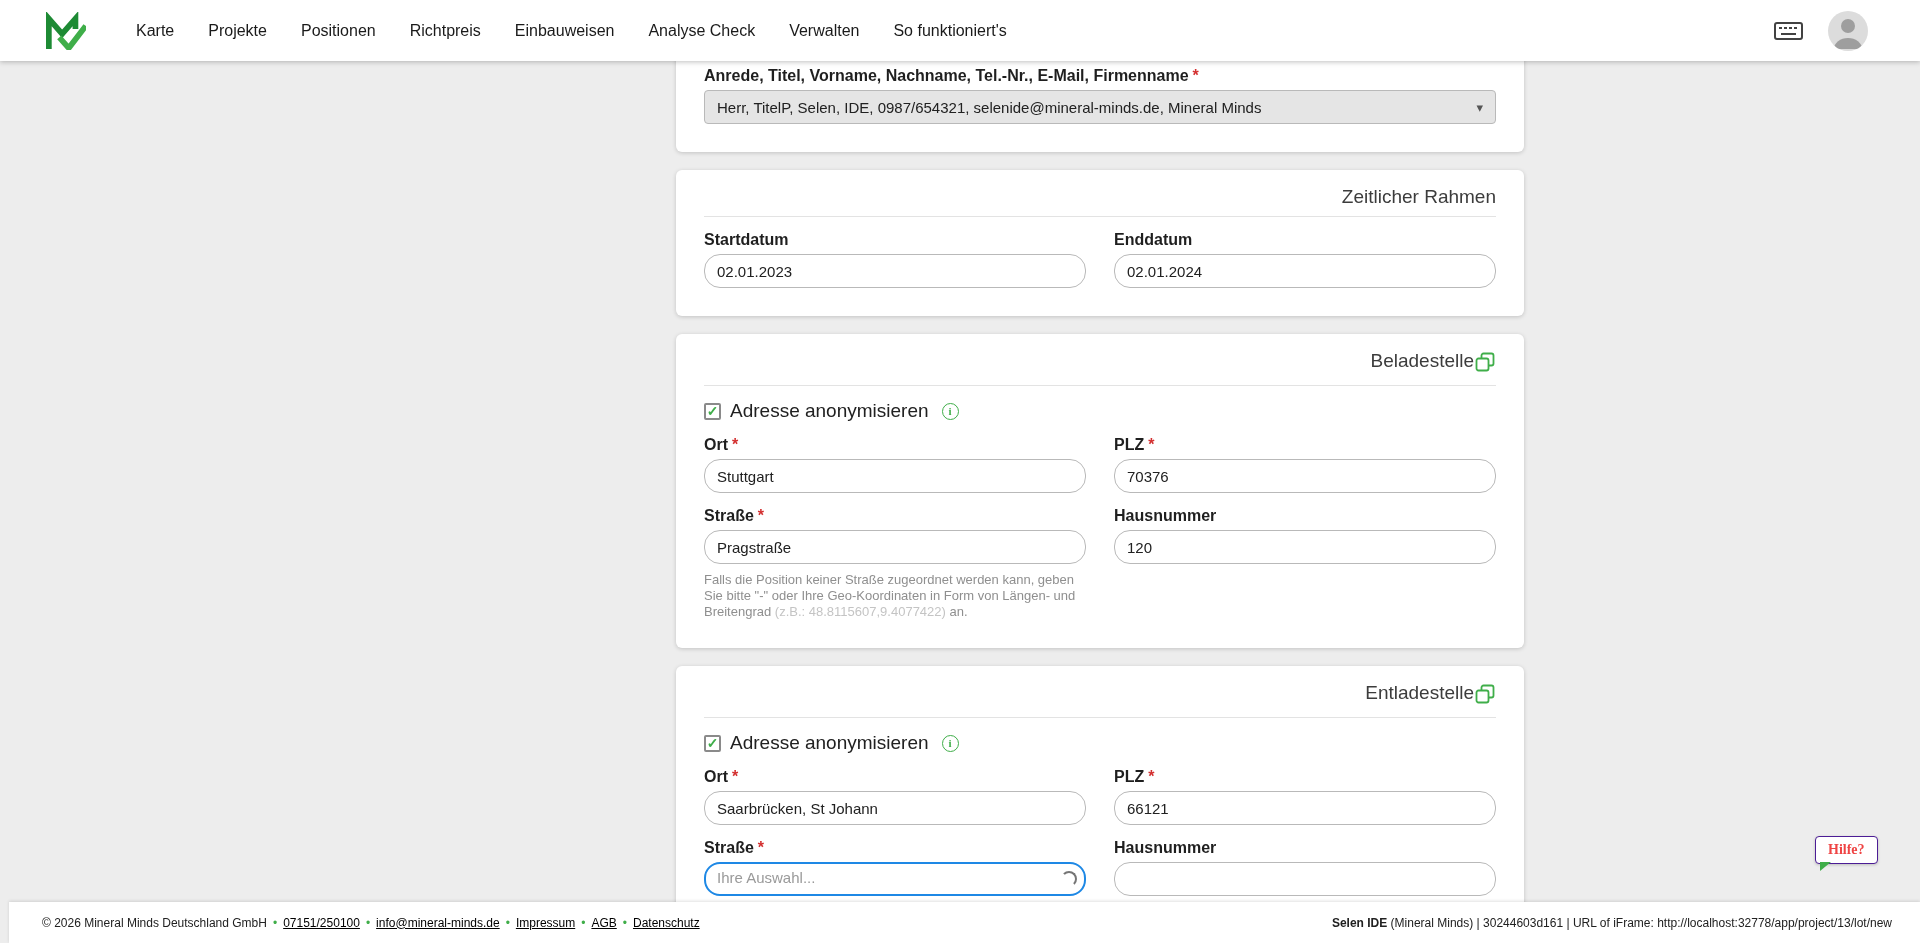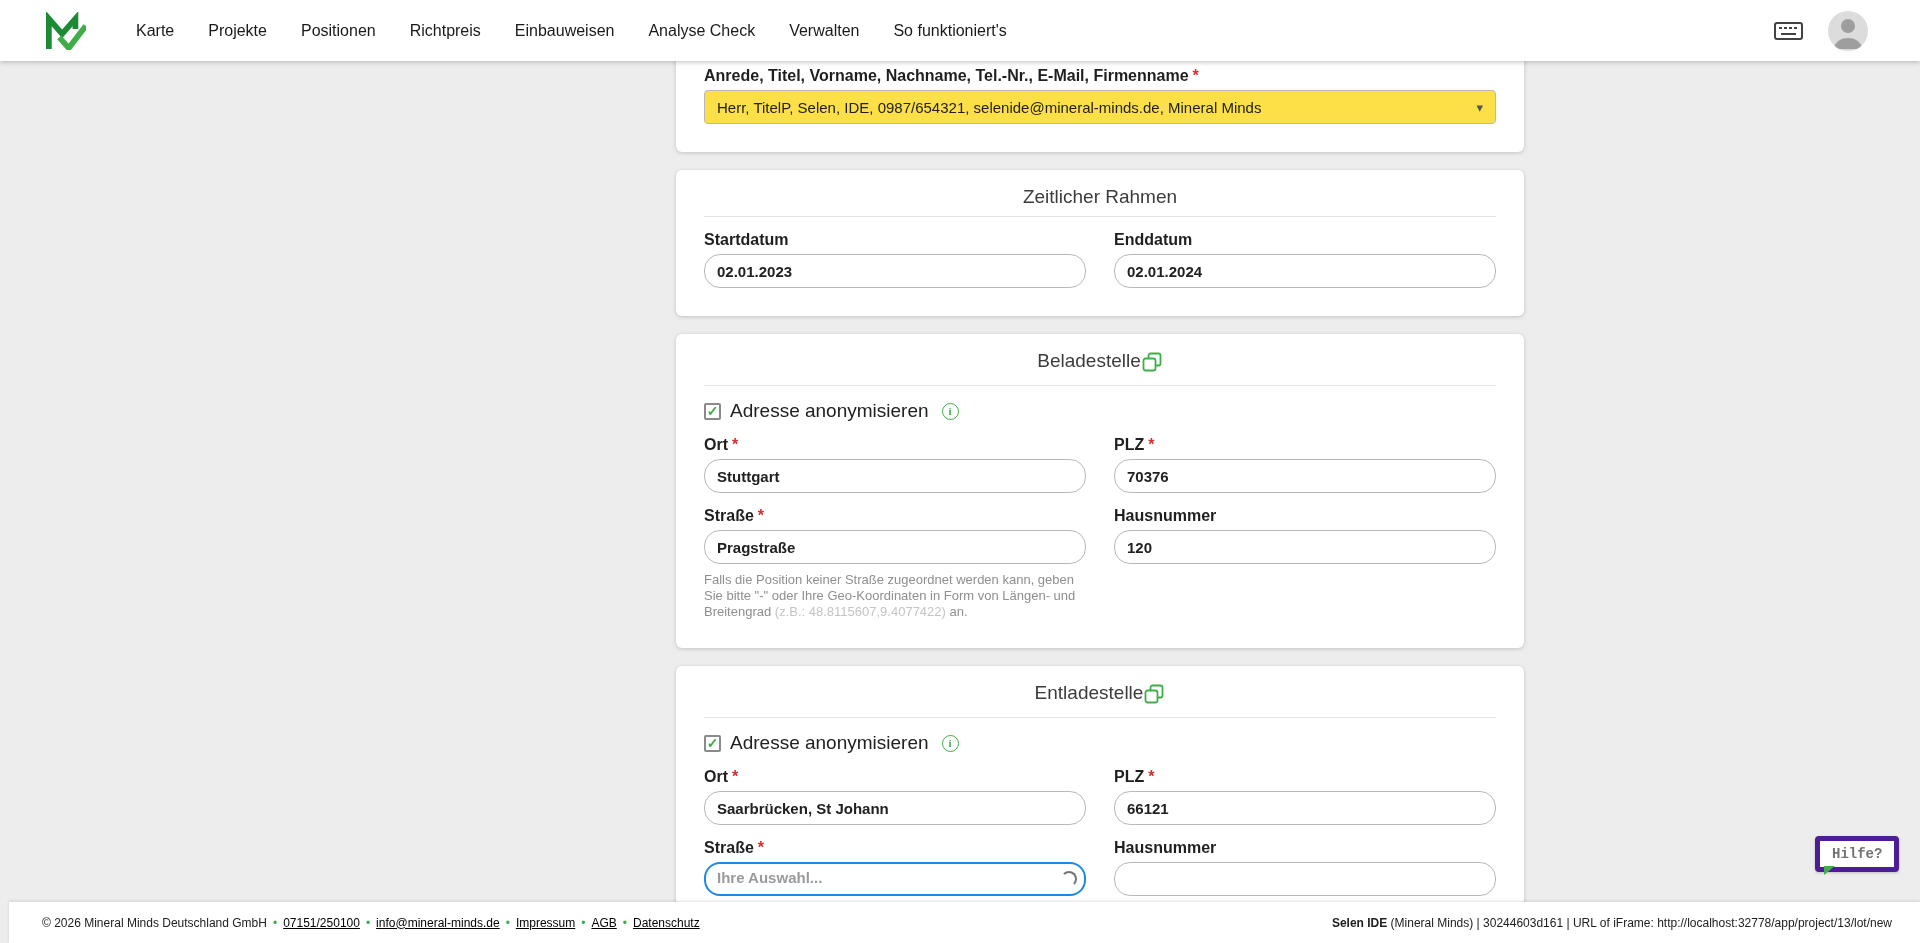--- a/index.html
+++ b/index.html
@@ -27,38 +27,38 @@
   
   .main { position:absolute; top:61px; left:0; right:0; bottom:41px; overflow:hidden; }
   .form-col { position:absolute; top:-18px; left:676px; width:848px; display:flex; flex-direction:column; gap:18px; }
 
   .card {
     background:#fff; border-radius:6px; box-shadow:0 1px 4px rgba(0,0,0,.18);
     padding:16px 28px 28px;
   }
   .card-contact { padding:24px 28px 28px; }
 
-  .card-title-row { display:flex; align-items:flex-start; justify-content:center; }
+  .card-title-row { display:flex; align-items:flex-start; justify-content:flex-end; }
   .card-title { margin:0; font-size:19px; font-weight:400; color:#3c3c3c; line-height:22px; }
   .dup-icon { cursor:pointer; margin-top:1px; }
   .rule { border:none; border-top:1px solid #e3e3e3; margin:8px 0 14px; }
 
   .flabel { display:block; font-size:16px; font-weight:700; color:#1f1f1f; line-height:17px; margin-bottom:6px; }
   .req { color:#d32f2f; margin-left:4px; font-weight:700; }
 
   .tinput {
     width:100%; height:34px; border:1px solid #b9b9b9; border-radius:16px;
     padding:0 12px; font-size:15px; color:#212121; background:#fff;
-    font-family:"Liberation Sans", sans-serif; outline:none;font-weight:bold;
+    font-family:"Liberation Sans", sans-serif; outline:none;
   }
   .tinput::placeholder { color:#9a9a9a; }
   .tinput.focused { border:2px solid #1e88e5; padding:0 28px 4px 11px; }
 
   .select {
-    width:100%; height:34px; border:1px solid #b9b9b9; border-radius:4px; background:#fde047;
+    width:100%; height:34px; border:1px solid #b9b9b9; border-radius:4px; background:#e5e5e5;
     display:flex; align-items:center; justify-content:space-between; padding:8px 12px; cursor:pointer;
   }
   .select-value { font-size:15px; color:#212121; white-space:nowrap; overflow:hidden; text-overflow:ellipsis; }
   .caret { font-size:13px; color:#555; margin-left:10px; }
 
   .grid { display:grid; grid-template-columns:1fr 1fr; column-gap:28px; }
   .grid + .grid { margin-top:14px; }
 
   .check-row { display:flex; align-items:center; gap:9px; margin-bottom:14px; }
   .checkbox {
@@ -80,23 +80,23 @@
   .spinner {
     position:absolute; right:9px; top:50%; margin-top:-8px; width:16px; height:16px; border-radius:50%;
     border:2px solid transparent; border-top-color:#757575; border-right-color:#757575;
     animation:spin 1s linear infinite;
   }
   @keyframes spin { to { transform:rotate(360deg); } }
 
   
   .help-btn {
     position:absolute; left:1815px; top:836px; z-index:30;
-    background:#fff; border:5px solid #4c1d95; border-radius:4px; box-shadow:0 1px 3px rgba(0,0,0,.2);
-    padding:5px 12px; font-size:14px; font-weight:700; color:#737373; cursor:pointer;
-    font-family:Liberation Mono, monospace;
+    background:#fff; border:1px solid #4c1d95; border-radius:4px; box-shadow:0 1px 3px rgba(0,0,0,.2);
+    padding:5px 12px; font-size:14px; font-weight:700; color:#ef4444; cursor:pointer;
+    font-family:Liberation Serif, serif;
   }
   .help-btn::after {
     content:""; position:absolute; left:4px; bottom:-8px; width:0; height:0;
     border-top:9px solid #3fae49; border-right:11px solid transparent;
   }
 
   
   .footer {
     position:absolute; left:9px; right:0; bottom:0; height:41px; background:#fff;
     box-shadow:0 -1px 3px rgba(0,0,0,.12); z-index:25;

